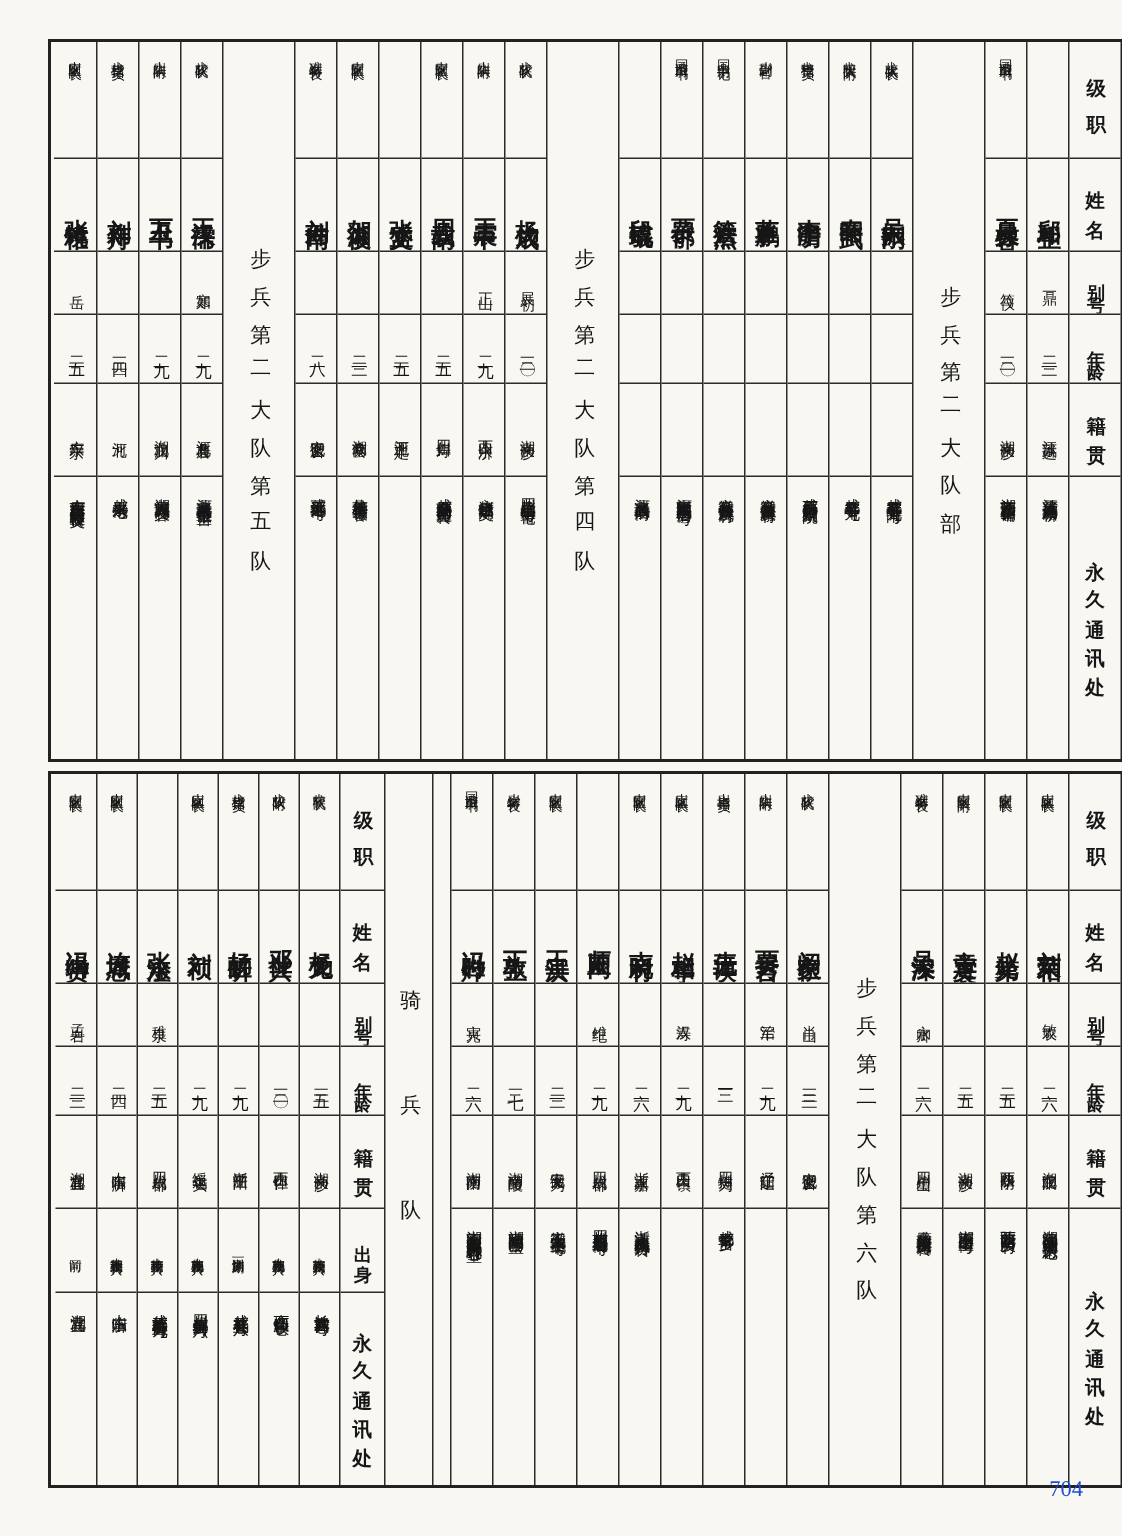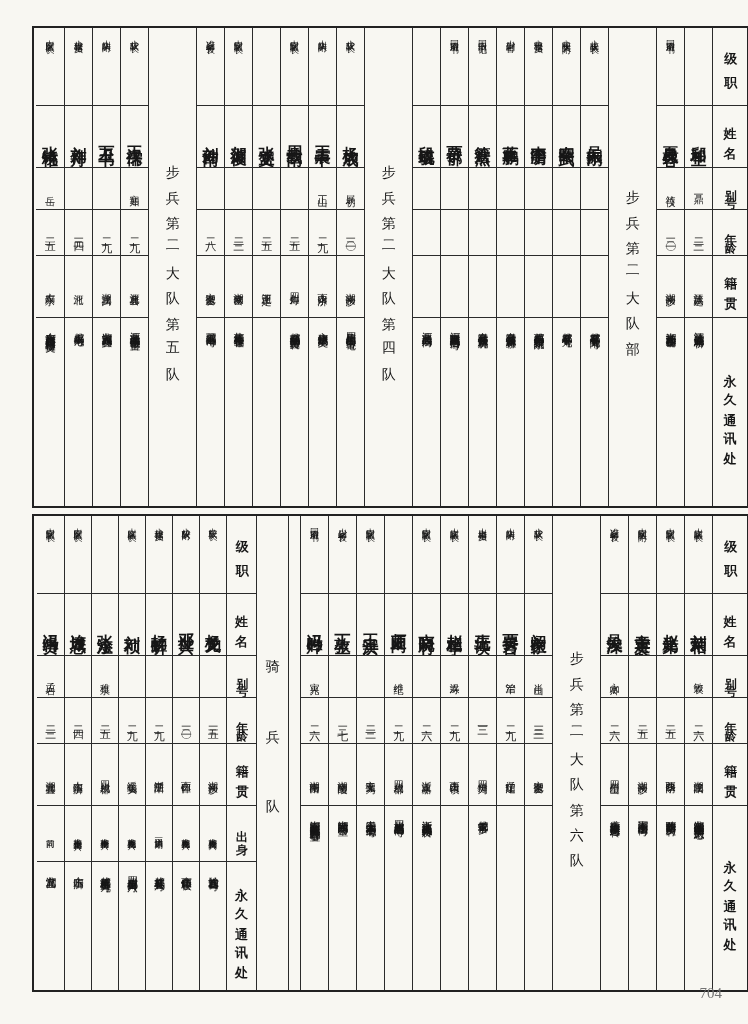--- a/index.html
+++ b/index.html
@@ -39,21 +39,21 @@
   .hd .vt{font-weight:600;font-size:12.5px;}
   .hd.r-rank .vt{letter-spacing:1.9em;font-size:13px;}
   .hd.r-name .vt{letter-spacing:1.5em;font-size:13px;}
   .hd.r-alias .vt{letter-spacing:0.7em;font-size:12px;}
   .hd.r-age .vt{letter-spacing:0.8em;font-size:12px;}
   .hd.r-origin .vt{letter-spacing:1.5em;font-size:13px;}
   .hd.r-bg .vt{letter-spacing:1.1em;font-size:12px;}
   .hd.r-addr .vt{letter-spacing:1.5em;font-size:13px;}
   .section-label{font-size:14px;letter-spacing:1.8em;font-weight:500;}
   .section-label.wide-gap{letter-spacing:5em;}
-  .pageno{position:absolute;right:26px;bottom:22px;font-size:15px;color:#737373;font-family:"Liberation Serif","DejaVu Serif",serif;}
+  .pageno{position:absolute;right:26px;bottom:22px;font-size:15px;color:#1d4ed8;font-family:"Liberation Serif","DejaVu Serif",serif;}
 </style>
 </head>
 <body>
 
 <div class="page">
   <div class="roster t1">
       <div class="col header-col">
         <div class="cell hd r-rank">
           <span class="vt">级职</span>
         </div>

